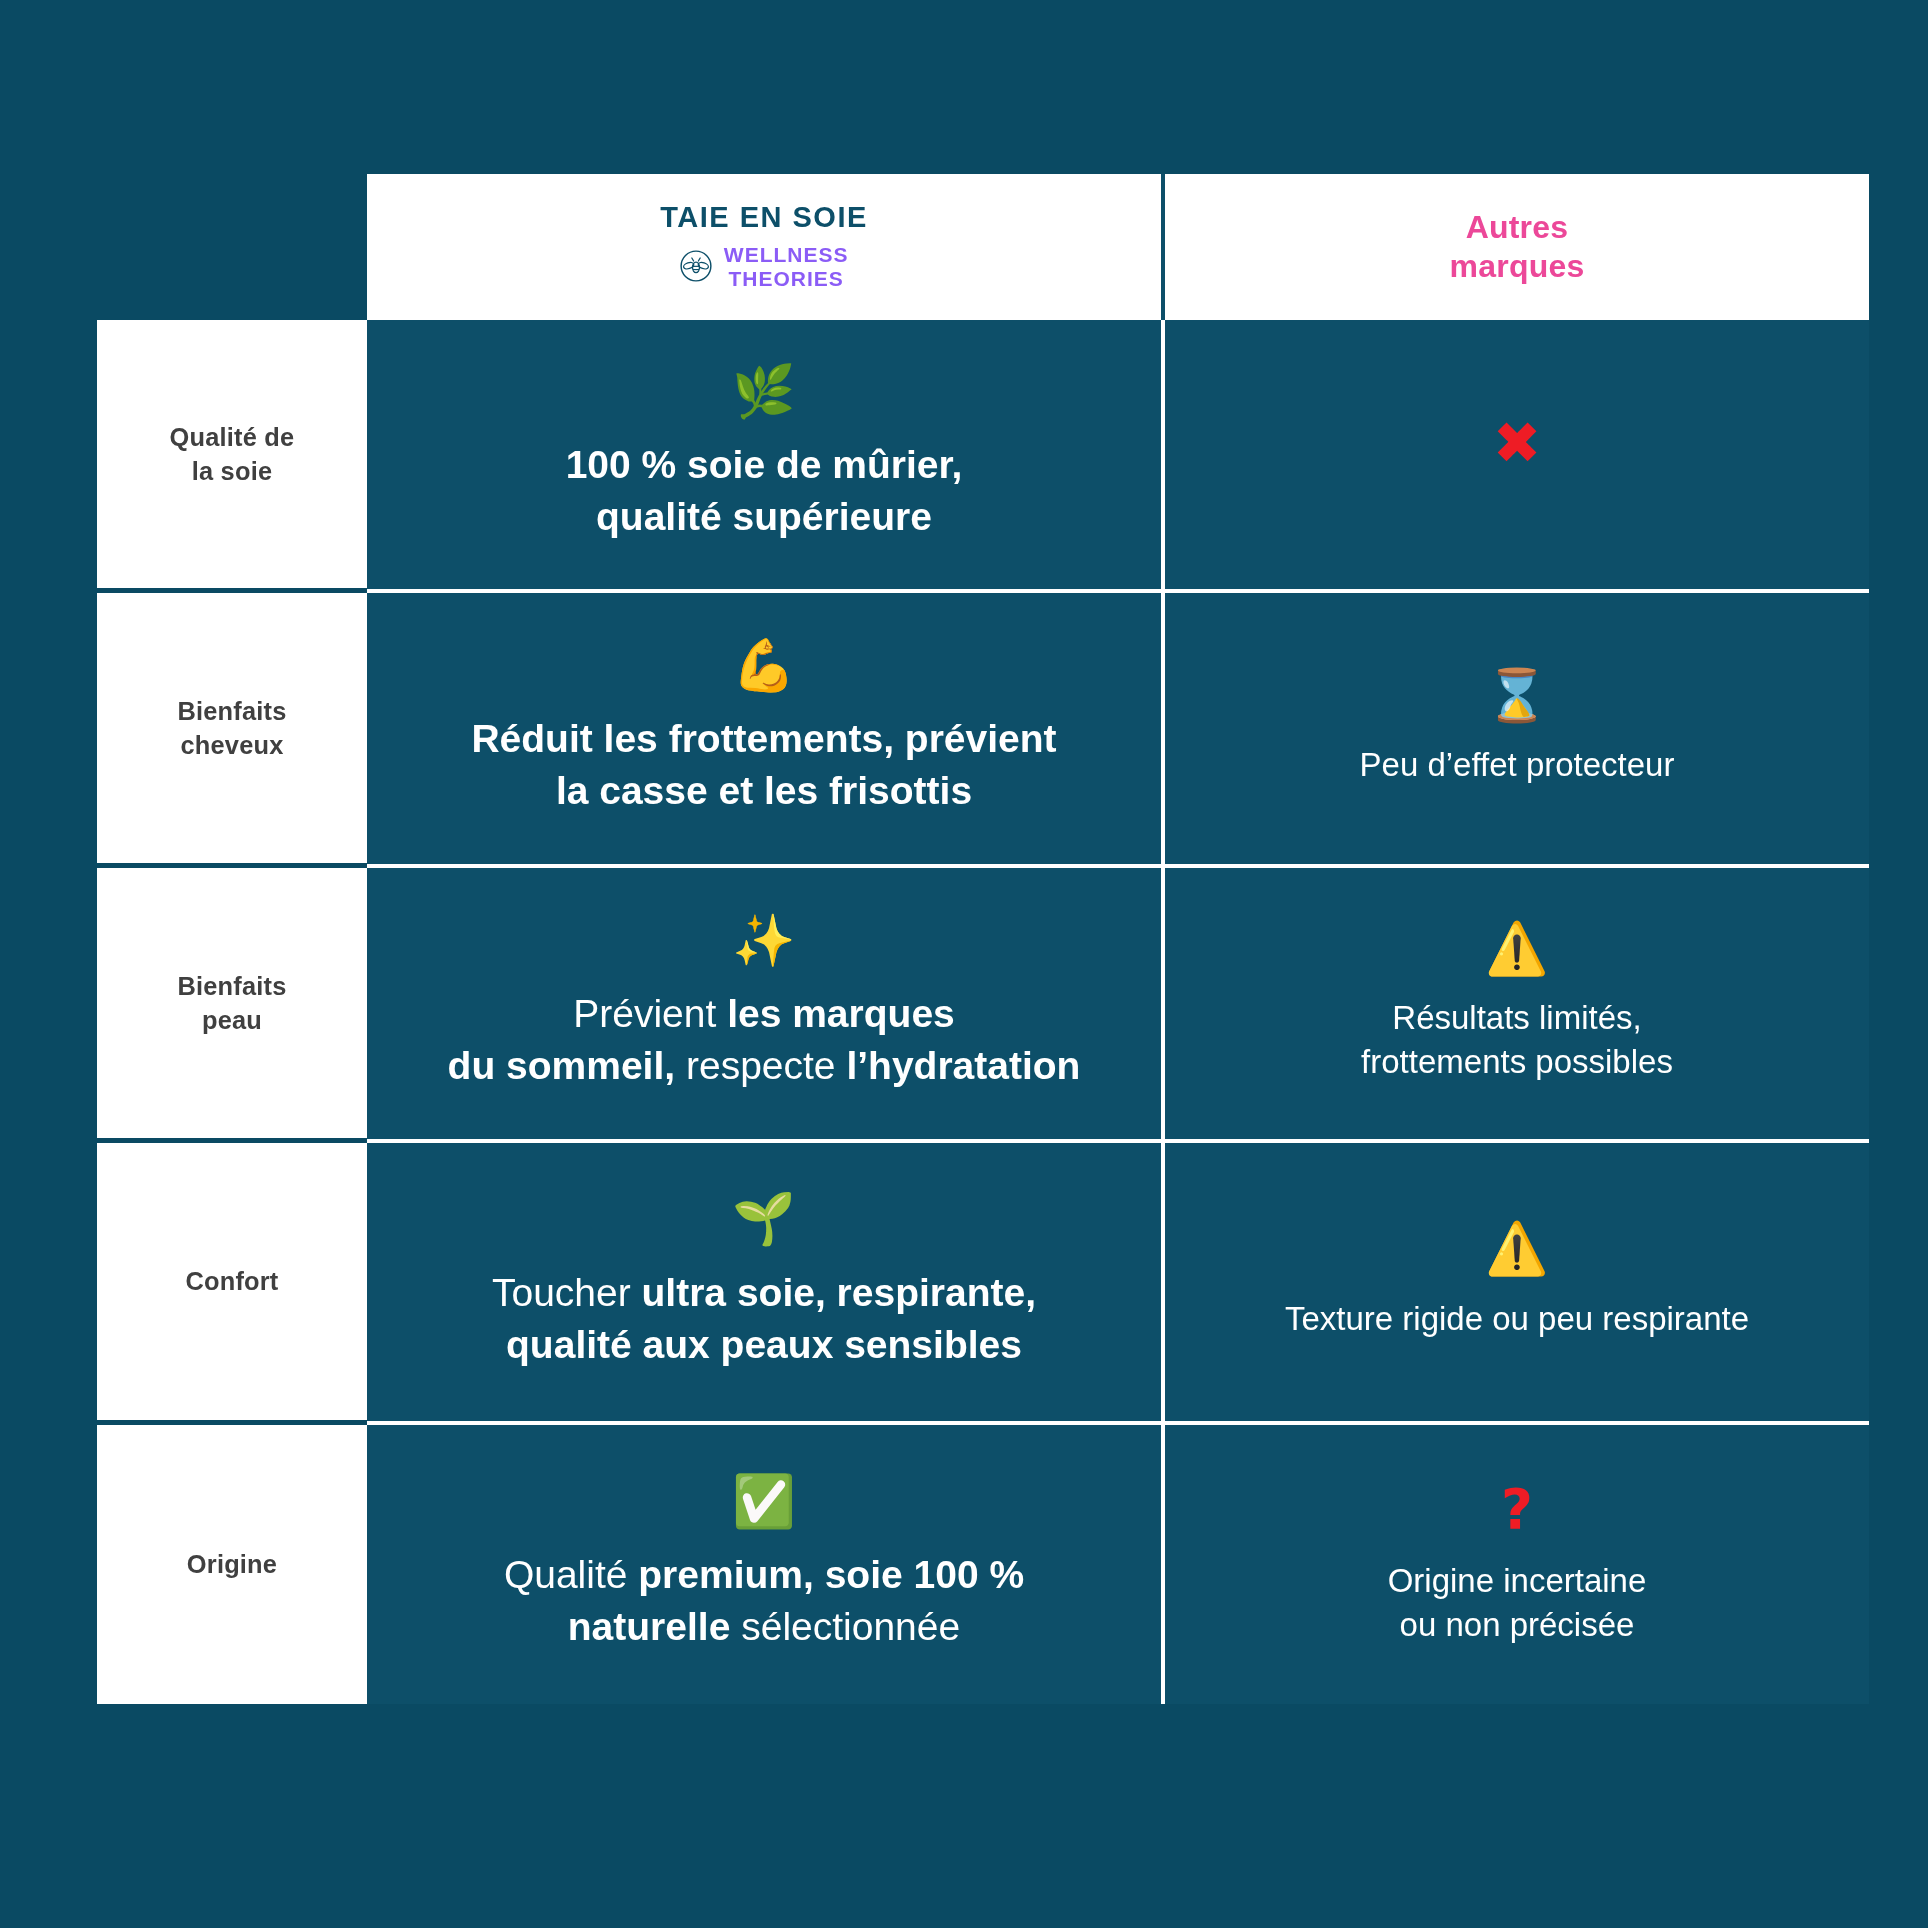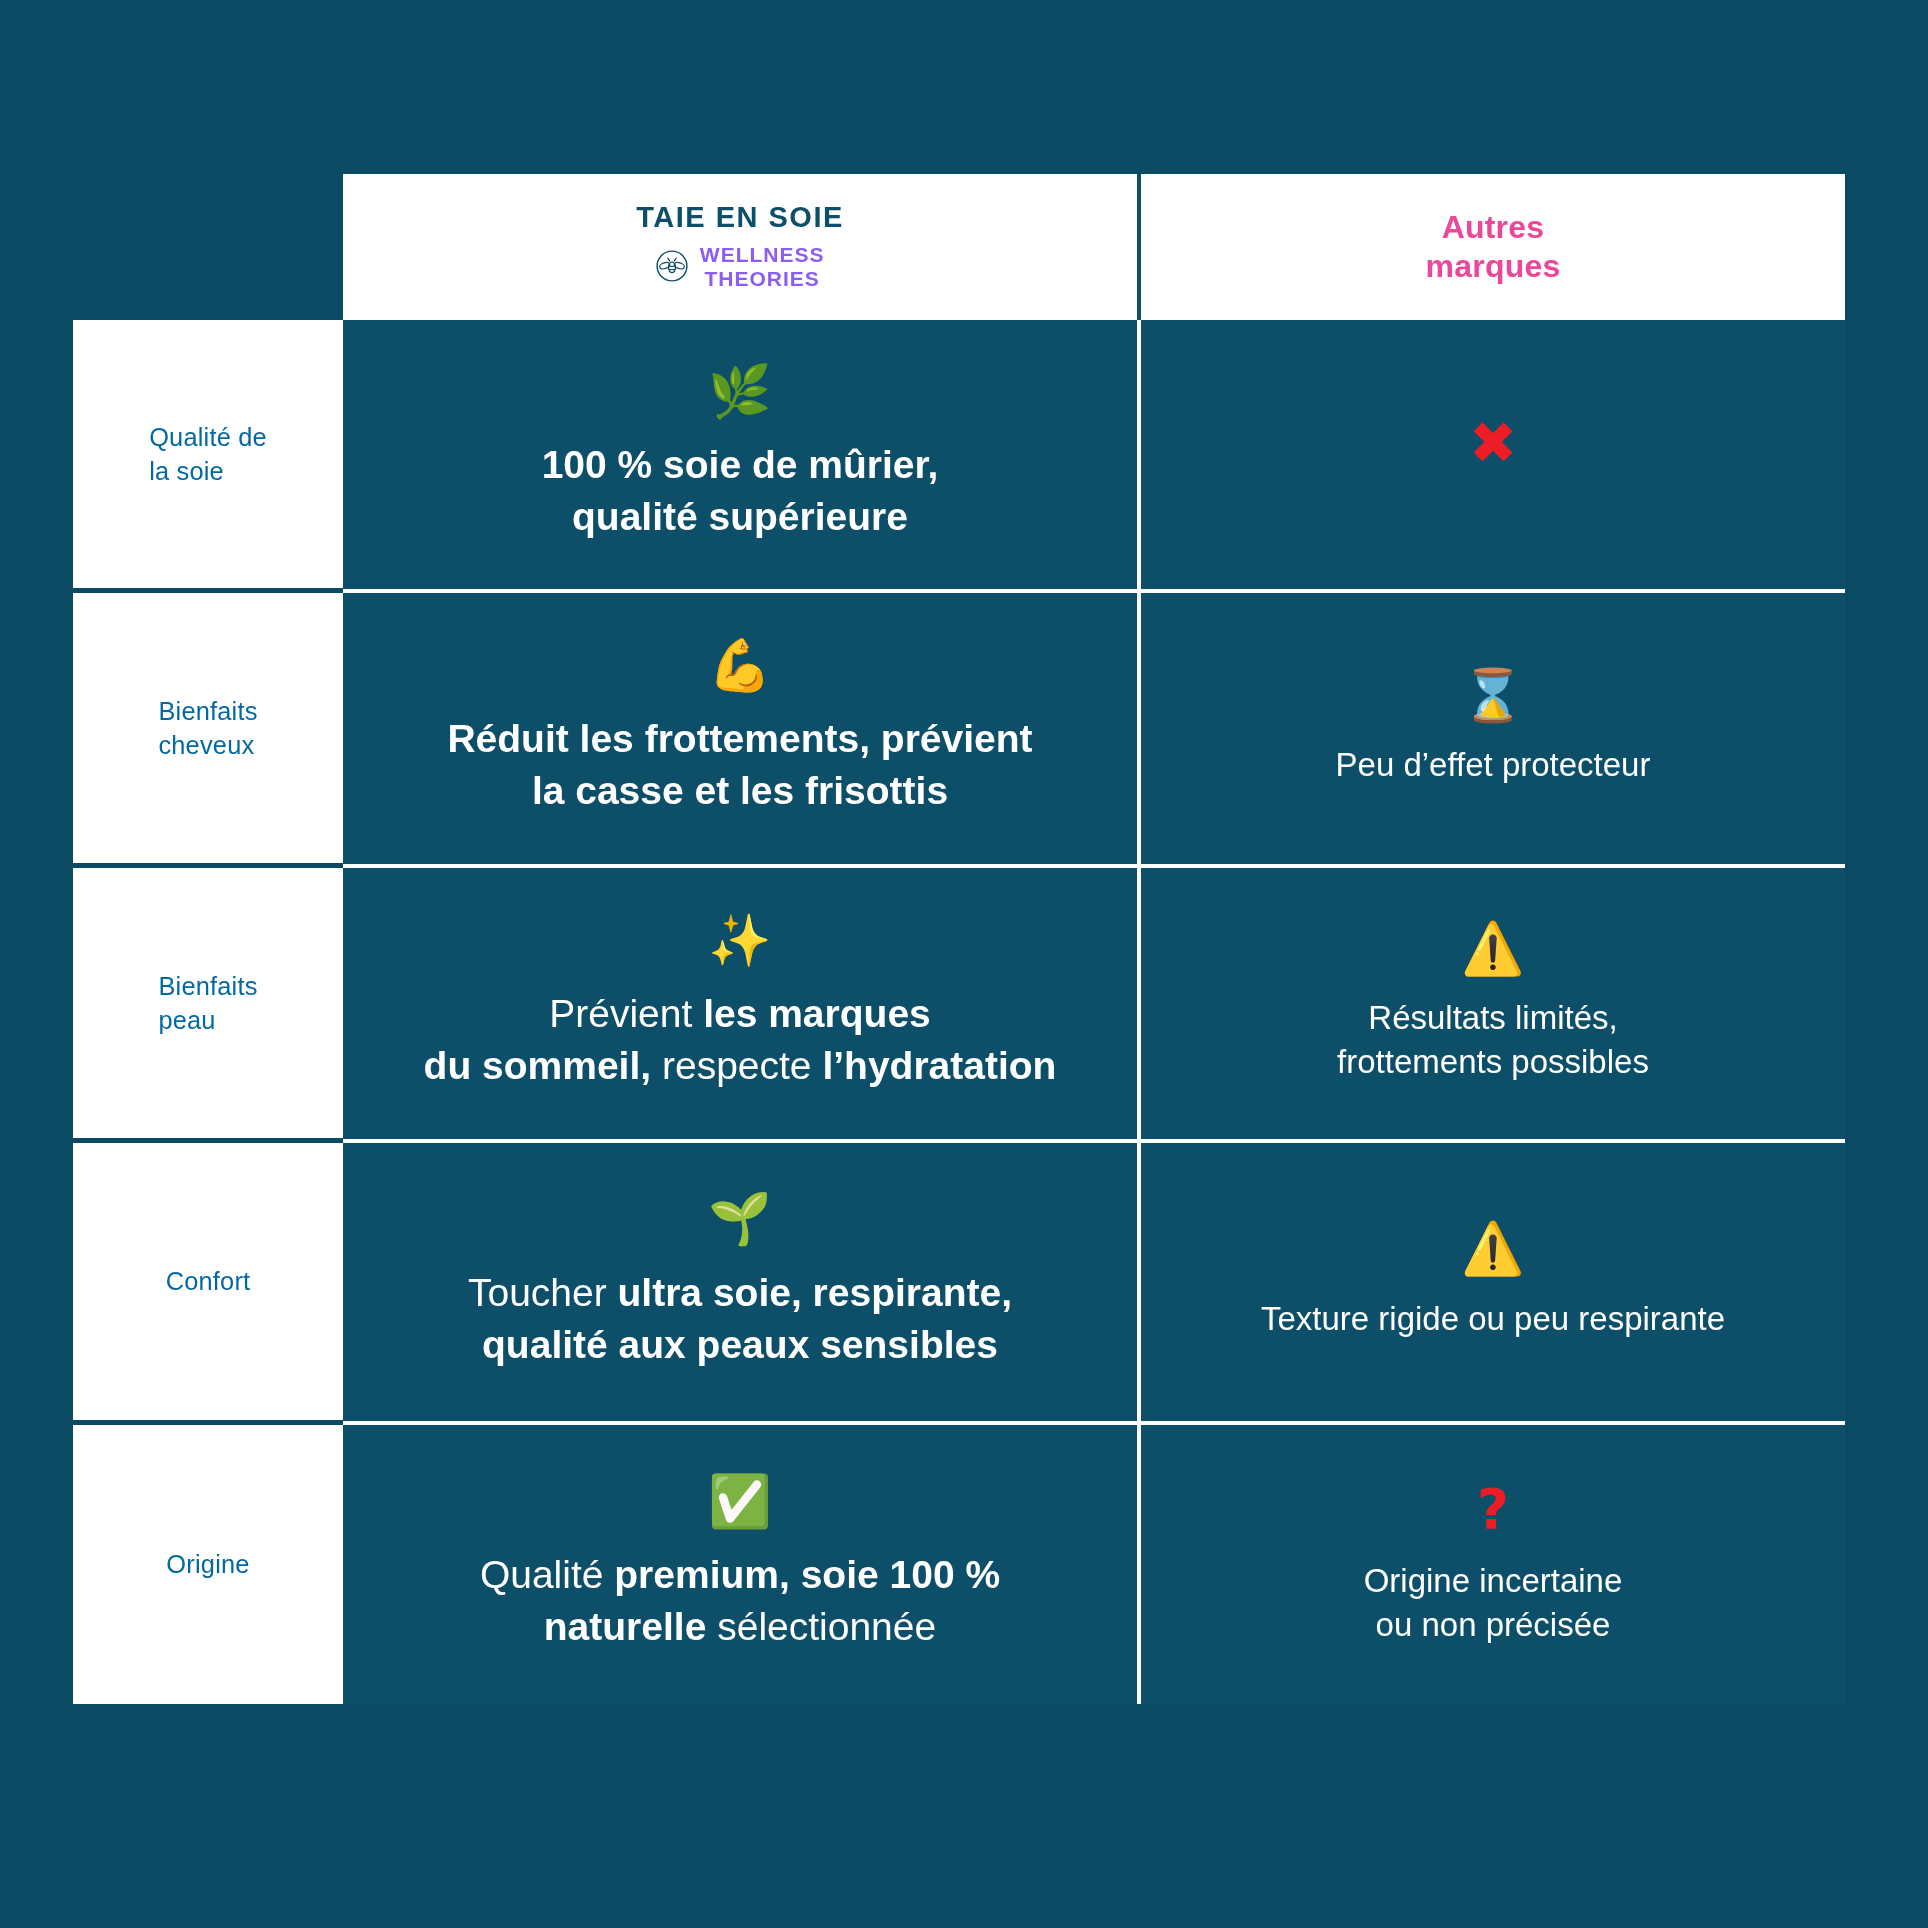--- a/index.html
+++ b/index.html
@@ -28,20 +28,21 @@
     width: 1772px;
     height: 1530px;
   }
 
   .grid {
     display: grid;
     grid-template-columns: 270px 798px 704px;
     grid-template-rows: 146px 273px 275px 275px 282px 279px;
     width: 100%;
     height: 100%;
+    margin-left: 24px;
   }
 
   .cell {
     position: relative;
     box-sizing: border-box;
   }
 
   
   .hdr-blank {
     background: transparent;
@@ -91,23 +92,24 @@
     color: #ec4899;
     letter-spacing: 0.2px;
   }
 
   
   .label-cell {
     background: #ffffff;
     display: flex;
     align-items: center;
     justify-content: center;
-    color: #0369a1;
+    text-align: center;
+    color: #404040;
     font-size: 25.4px;
-    font-weight: normal;
+    font-weight: bold;
     line-height: 1.34;
     letter-spacing: 0.2px;
     border-bottom: 5.6px solid #0a4a63;
   }
   .label-cell.last { border-bottom: none; }
 
   
   .content-cell {
     background: #0d4f69;
     display: flex;

